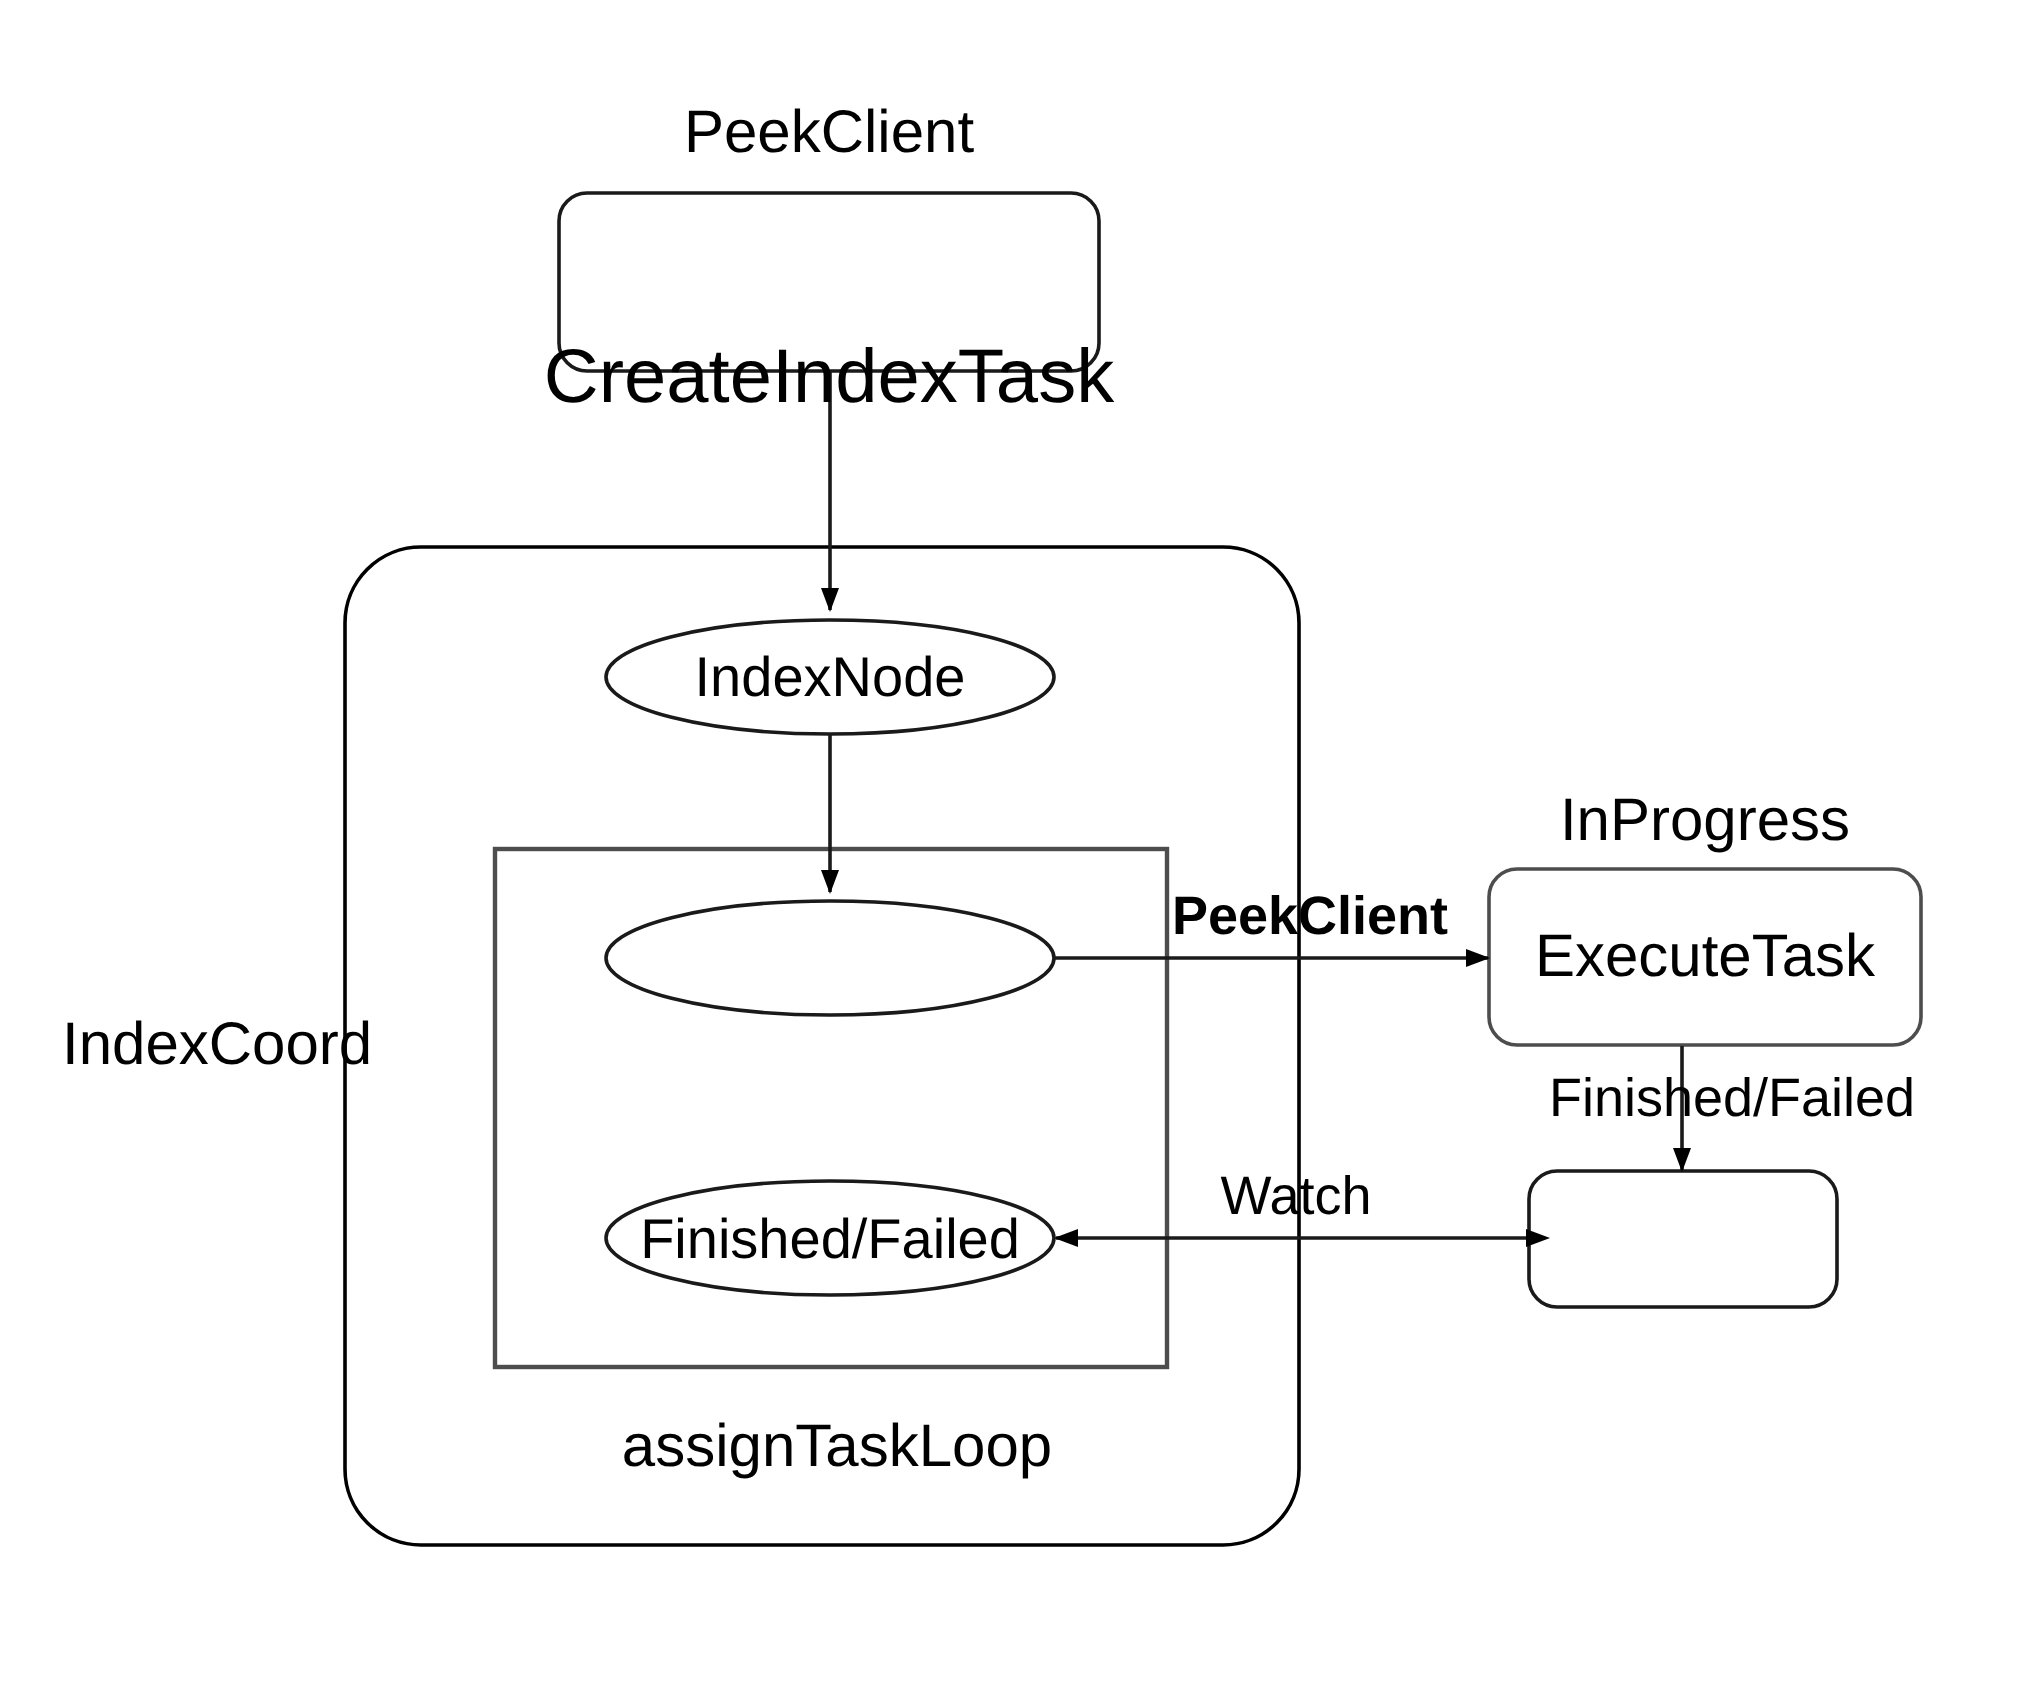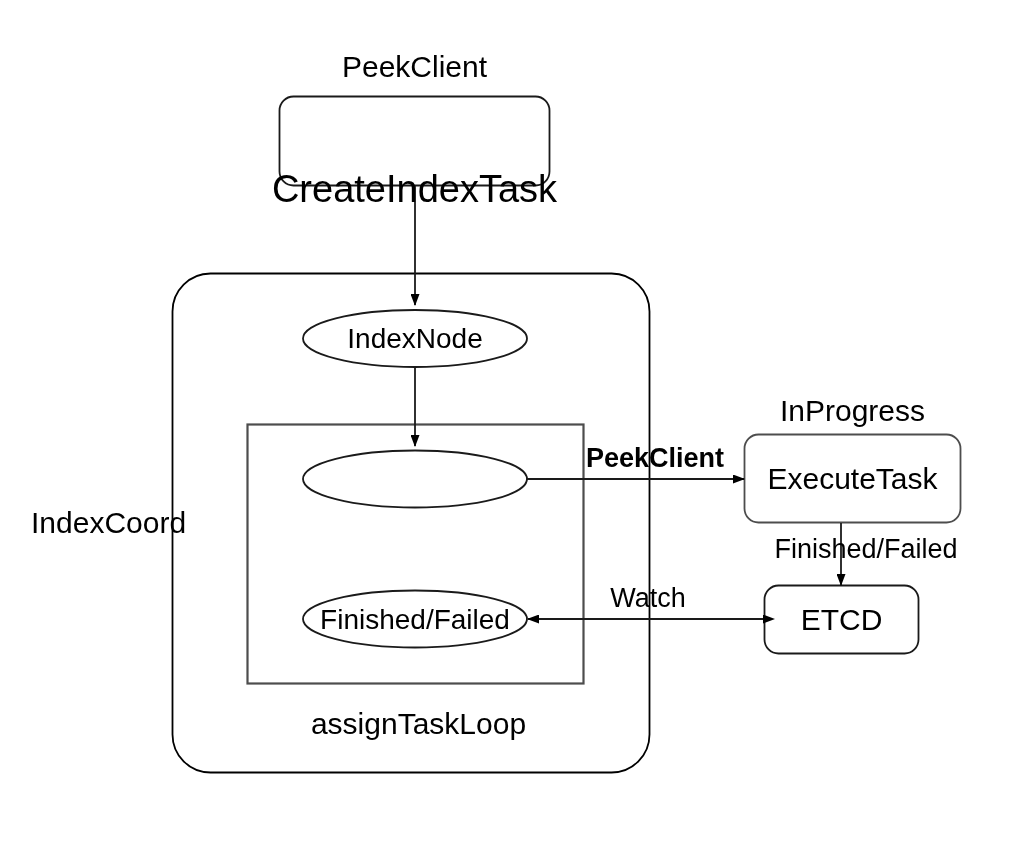--- a/index.html
+++ b/index.html
@@ -89,21 +89,20 @@
 
   <div class="node-text" style="left:279px; top:96px; width:271px; height:90px; font-size:38px;margin-top:48px;">CreateIndexTask</div>
 
   <div class="node-text" style="left:303px; top:310px; width:224px; height:57px; font-size:28px;">IndexNode</div>
 
 
   <div class="node-text" style="left:301px; top:591px; width:228px; height:57px; font-size:28px;">Finished/Failed</div>
 
   <div class="node-text" style="left:744px; top:434px; width:217px; height:89px; font-size:30px;">ExecuteTask</div>
 
-  <div class="node-text" style="left:764px; top:585px; width:155px; height:69px; font-size:30px;">ETCD</div>
 
   <div class="free-label" style="left:279px; top:50px; width:271px; font-size:30px;">PeekClient</div>
 
   <div class="free-label" style="left:8px; top:506px; width:160px; font-size:30px; text-align:left;margin-left:23px;">IndexCoord</div>
 
   <div class="free-label" style="left:250px; top:707px; width:337px; font-size:30px;">assignTaskLoop</div>
 
   <div class="free-label" style="left:744px; top:394px; width:217px; font-size:30px;">InProgress</div>
 
   <div class="free-label" style="left:575px; top:443px; width:160px; font-size:27px;font-weight:bold;">PeekClient</div>

